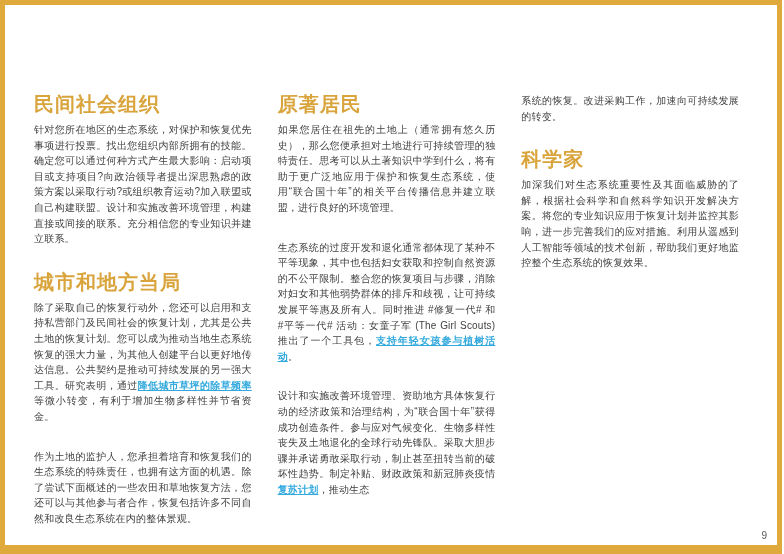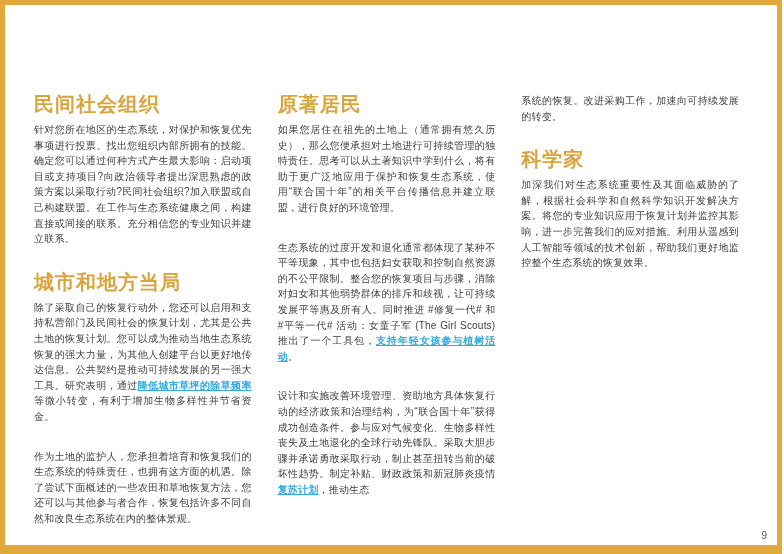--- a/index.html
+++ b/index.html
@@ -67,21 +67,21 @@
 </style>
 </head>
 <body>
 
 <div class="page">
   <div class="content">
 
     <div class="col">
       <div class="section">
         <h2>民间社会组织</h2>
-        <p><span>针对您所在地区的生态系统，对保护和恢复优先事项进行投票。找出您组织内部所拥有的技能。确定您可以通过何种方式产生最大影响：启动项目或支持项目?向政治领导者提出深思熟虑的政策方案以采取行动?民间社会组织?加入联盟或自己构建联盟。在工作与生态系统健康之间，构建直接或间接的联系。充分相信您的专业知识并建立联系。</span></p>
+        <p><span>针对您所在地区的生态系统，对保护和恢复优先事项进行投票。找出您组织内部所拥有的技能。确定您可以通过何种方式产生最大影响：启动项目或支持项目?向政治领导者提出深思熟虑的政策方案以采取行动?或组织教育运动?加入联盟或自己构建联盟。设计和实施改善环境管理，构建直接或间接的联系。充分相信您的专业知识并建立联系。</span></p>
       </div>
       <div class="section">
         <h2>城市和地方当局</h2>
         <p><span>除了采取自己的恢复行动外，您还可以启用和支持私营部门及民间社会的恢复计划，尤其是公共土地的恢复计划。您可以成为推动当地生态系统恢复的强大力量，为其他人创建平台以更好地传达信息。公共契约是推动可持续发展的另一强大工具。研究表明，通过</span><a class="link" href="#">降低城市草坪的除草频率</a><span>等微小转变，有利于增加生物多样性并节省资金。</span></p>
       </div>
       <div class="section">
         <p><span>作为土地的监护人，您承担着培育和恢复我们的生态系统的特殊责任，也拥有这方面的机遇。除了尝试下面概述的一些农田和草地恢复方法，您还可以与其他参与者合作，恢复包括许多不同自然和改良生态系统在内的整体景观。</span></p>
       </div>
     </div>
 

